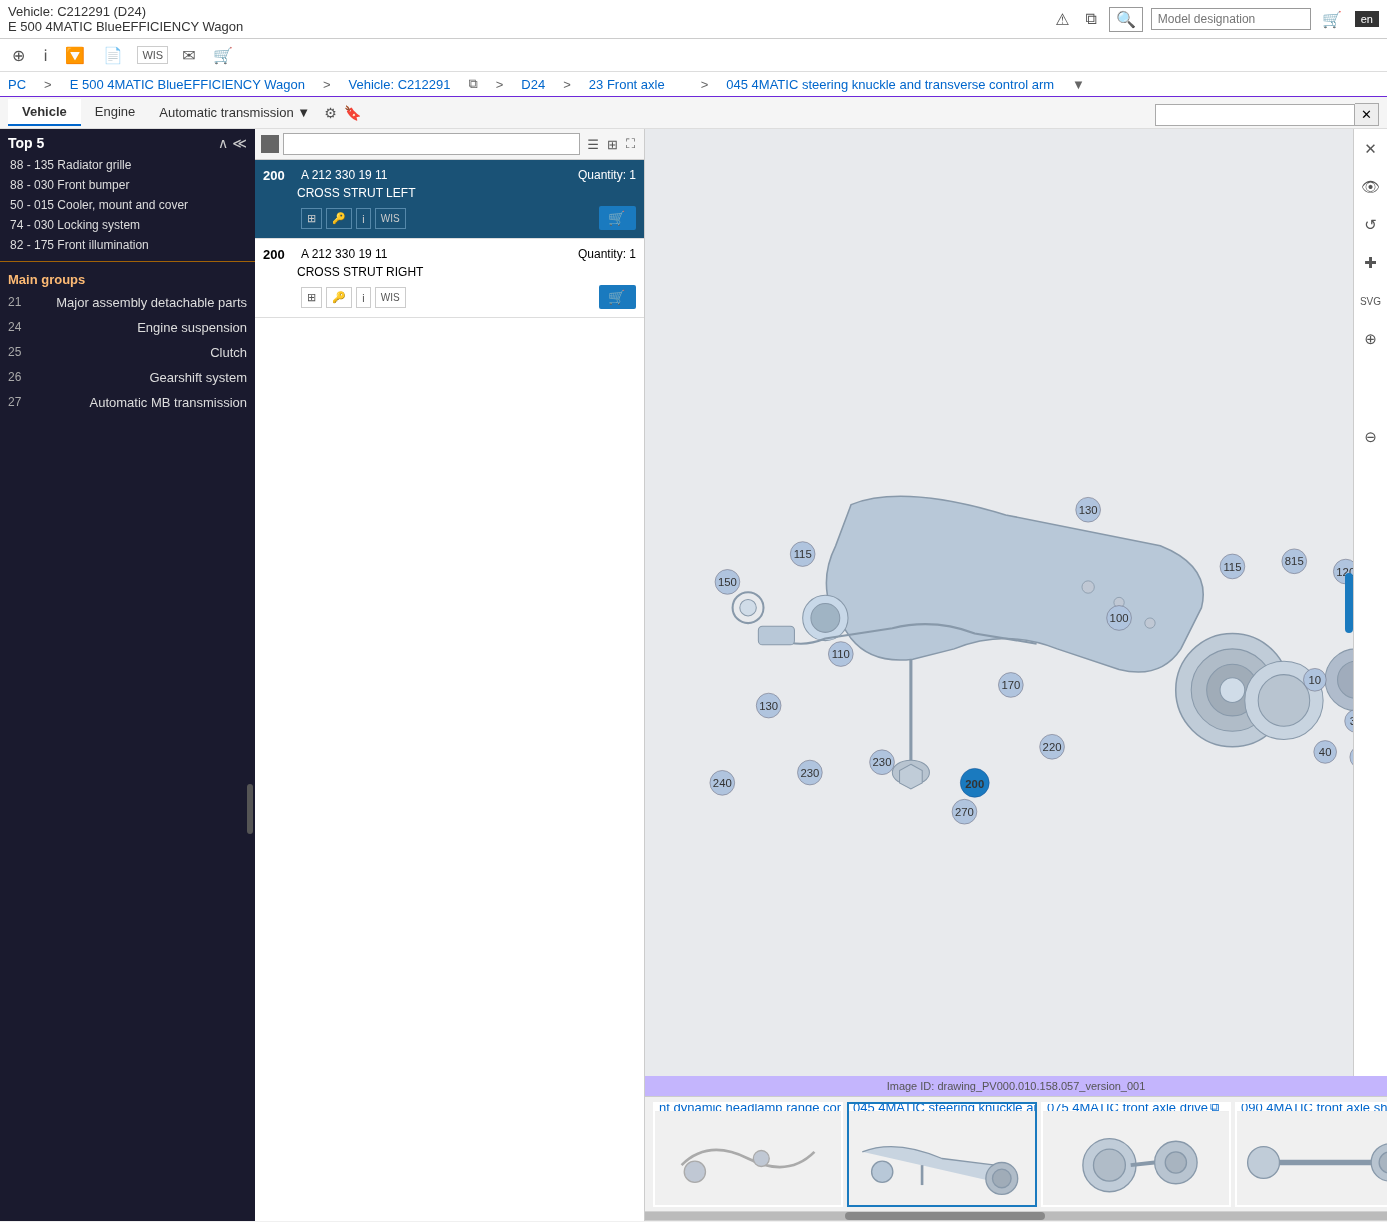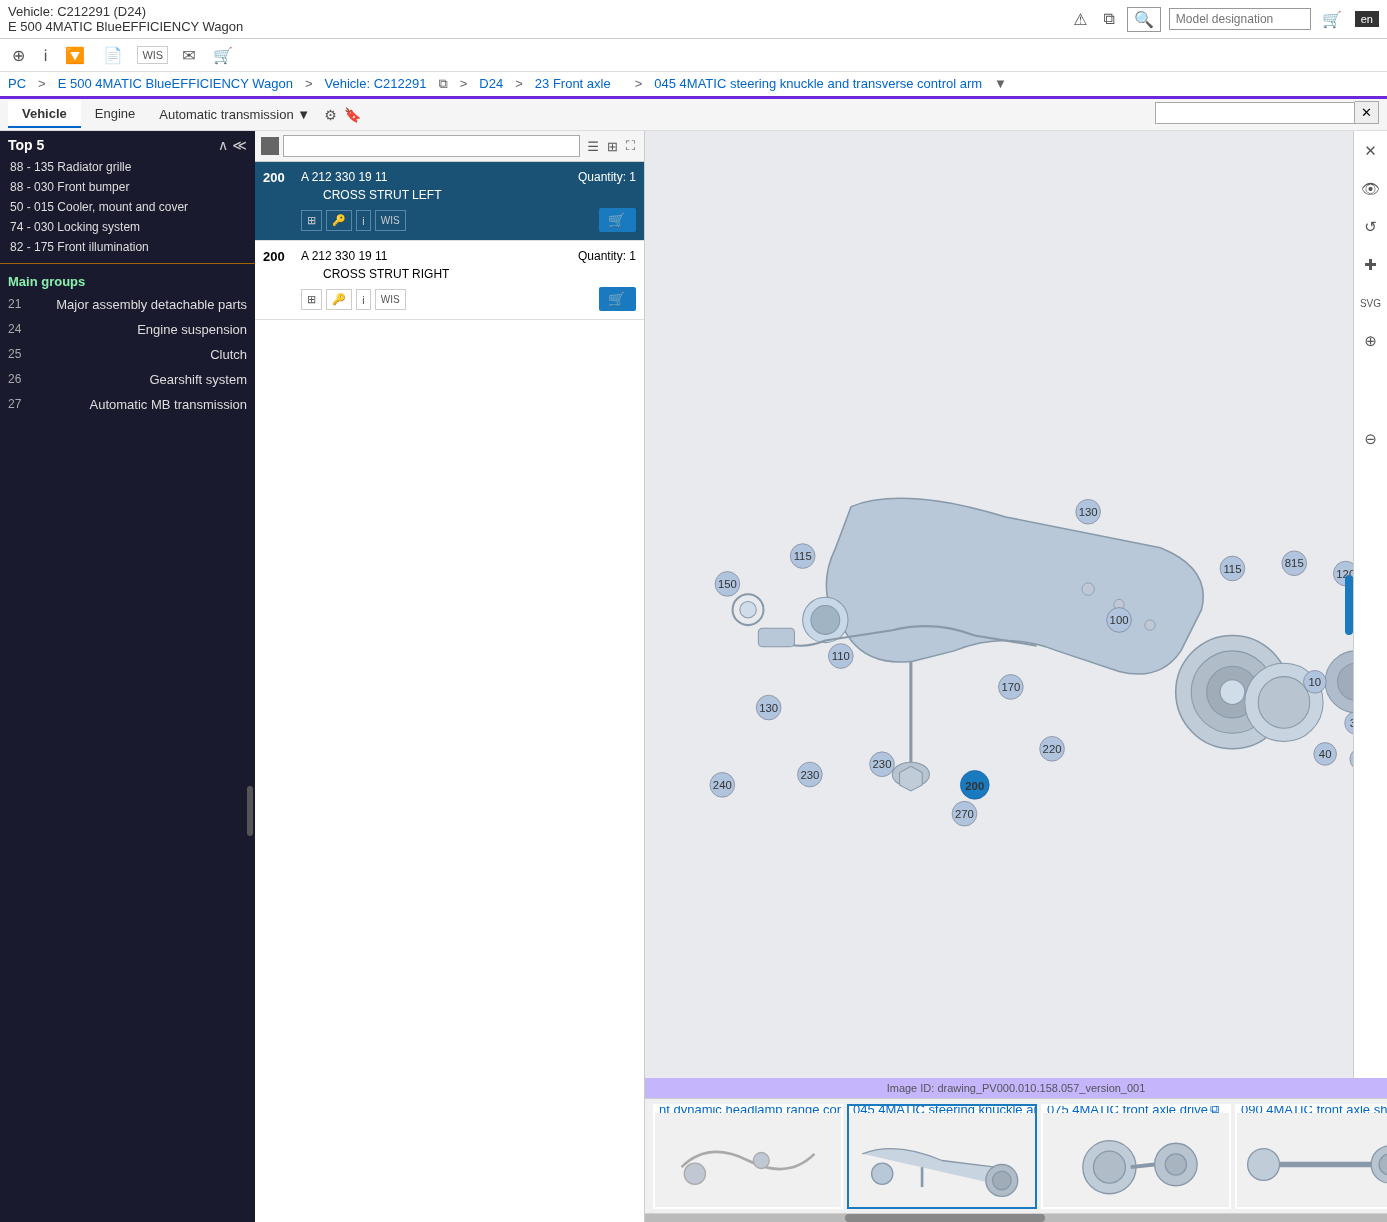--- a/index.html
+++ b/index.html
@@ -12,21 +12,21 @@
       padding: 4px 8px;
       display: flex;
       align-items: center;
       justify-content: space-between;
     }
     .top-bar-left { display: flex; flex-direction: column; font-size: 12px; color: #333; }
     .top-bar-right { display: flex; align-items: center; gap: 8px; }
     .search-box {
       border: 1px solid #999;
       padding: 3px 6px;
-      width: 142px;
+      width: 160px;
       font-size: 12px;
     }
     .lang-badge {
       background: #333;
       color: #fff;
       padding: 2px 6px;
       font-size: 11px;
     }
     .icon-btn {
       cursor: pointer;
@@ -40,35 +40,35 @@
       border: 1px solid #999;
       padding: 2px 6px;
     }
 
     
     .breadcrumb {
       background: #fff;
       padding: 4px 8px;
       font-size: 11px;
       color: #0066cc;
-      border-bottom: 3px solid #6d28d9;
+      border-bottom: 1px solid #6d28d9;
       display: flex;
       flex-wrap: wrap;
-      align-items: flex-start;
-      gap: 12px;
+      align-items: flex-end;
+      gap: 18px;
     }
     .breadcrumb span { color: #666; }
     .breadcrumb a { color: #0066cc; text-decoration: none; }
 
     
     .toolbar-row {
       background: #f5f5f5;
       border-bottom: 1px solid #ddd;
       display: flex;
-      align-items: flex-start;
+      align-items: flex-end;
       justify-content: space-between;
       padding: 2px 8px;
     }
     .toolbar-left { display: flex; align-items: center; gap: 0; }
     .tab-btn {
       padding: 5px 14px;
       border: none;
       background: none;
       cursor: pointer;
       font-size: 13px;
@@ -149,21 +149,21 @@
     .sidebar-main-groups {
       background: #1a1a2e;
       padding: 6px 0;
       flex: 1;
       overflow-y: auto;
     }
     .main-groups-title {
       padding: 4px 12px 4px 8px;
       font-weight: bold;
       font-size: 13px;
-      color: #86efac;
+      color: #fdba74;
     }
     .group-item {
       display: flex;
       align-items: flex-start;
       padding: 4px 8px;
       cursor: pointer;
       color: #ddd;
       font-size: 12px;
       gap: 4px;
     }
@@ -208,21 +208,21 @@
     .part-item {
       padding: 8px 8px;
       border-bottom: 1px solid #ddd;
       cursor: pointer;
     }
     .part-item.selected { background: #1a5276; color: #fff; }
     .part-item-row1 { display: flex; align-items: flex-start; justify-content: space-between; }
     .part-num { font-weight: bold; font-size: 13px; min-width: 30px; }
     .part-code { font-size: 12px; margin-left: 8px; flex: 1; }
     .part-qty { font-size: 12px; }
-    .part-name { font-size: 12px; margin-top: 3px; margin-left: 60px; }
+    .part-name { font-size: 12px; margin-top: 3px; margin-left: 34px; }
     .part-cart-row { display: flex; align-items: center; justify-content: space-between; margin-top: 6px; margin-left: 38px; }
     .cart-btn {
       background: #1a7abf;
       color: #fff;
       border: none;
       padding: 4px 10px;
       cursor: pointer;
       font-size: 14px;
       border-radius: 2px;
     }

